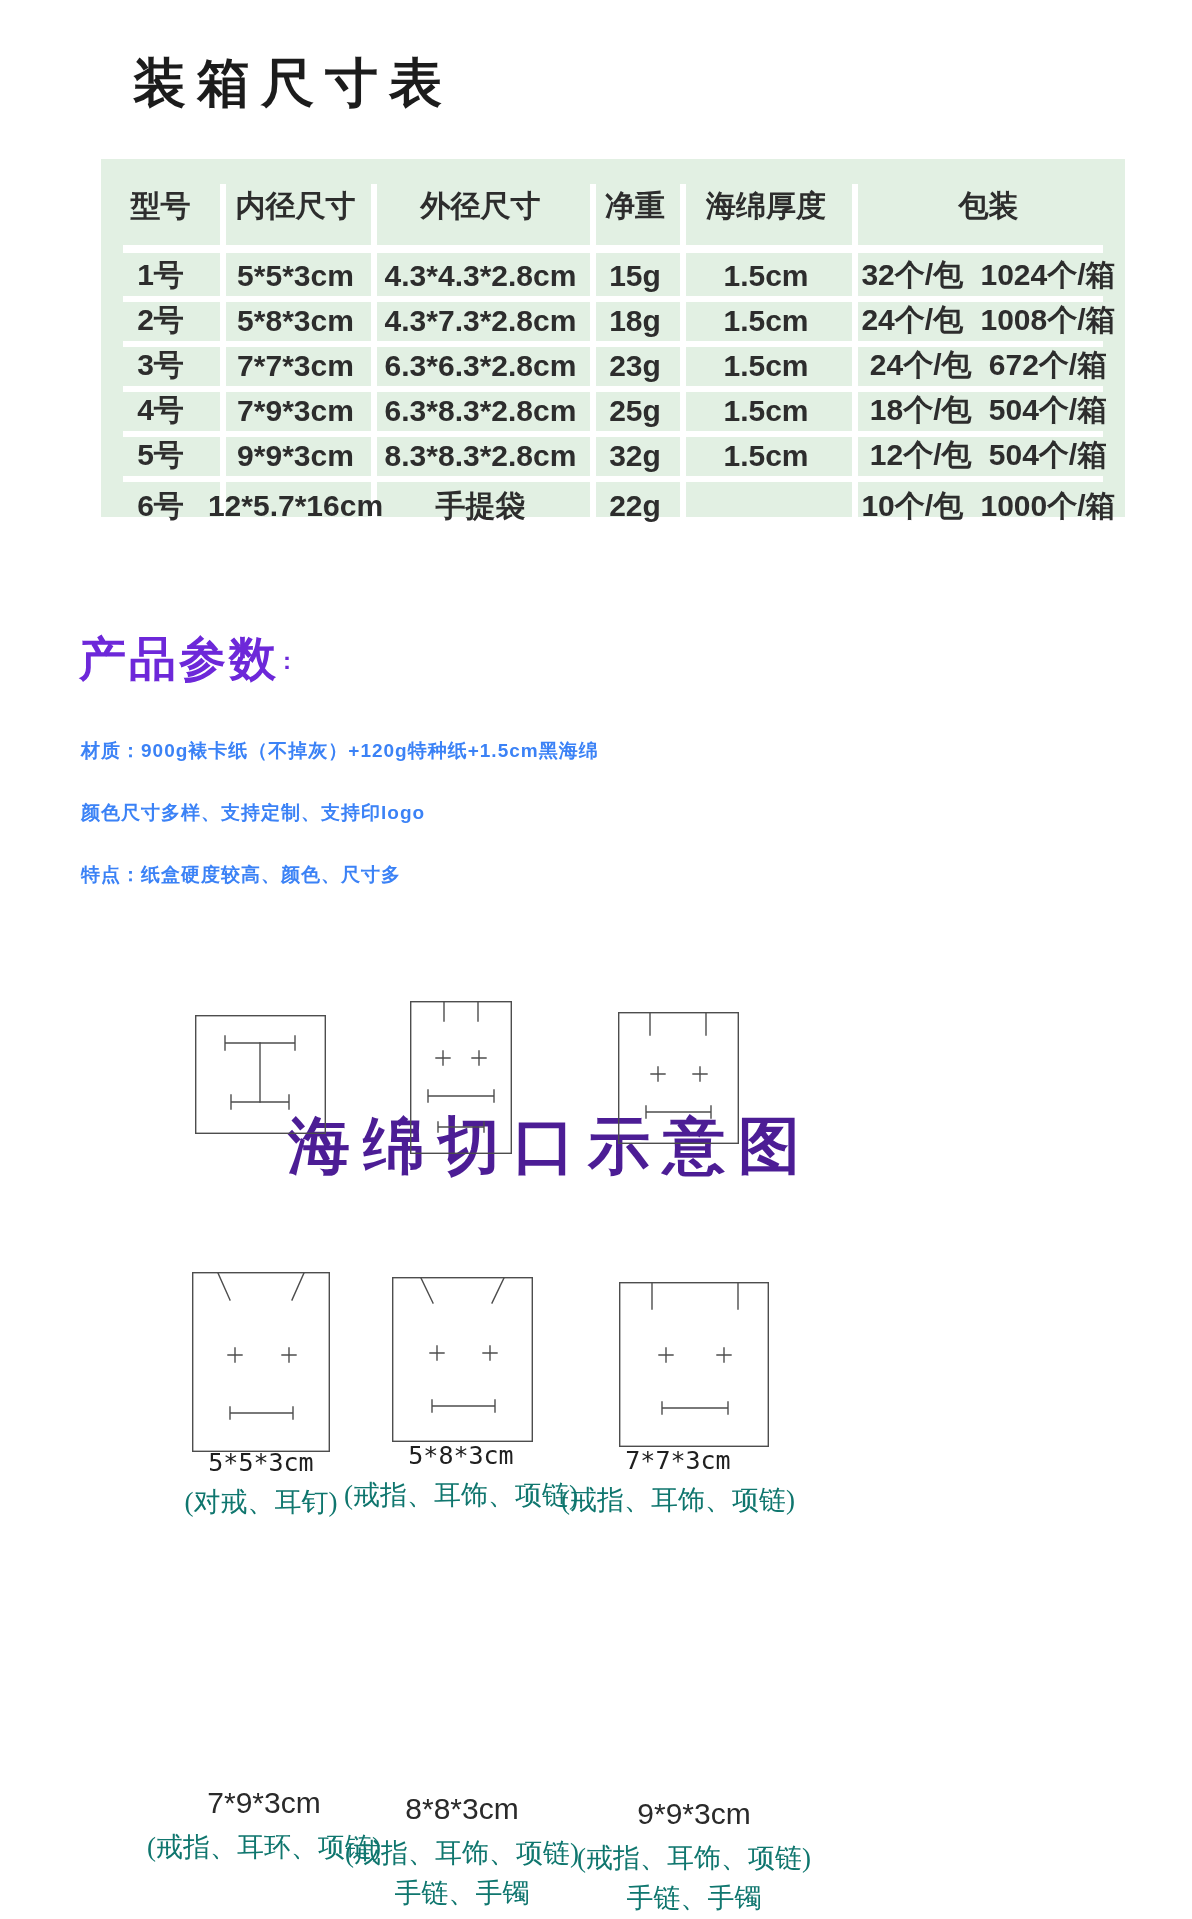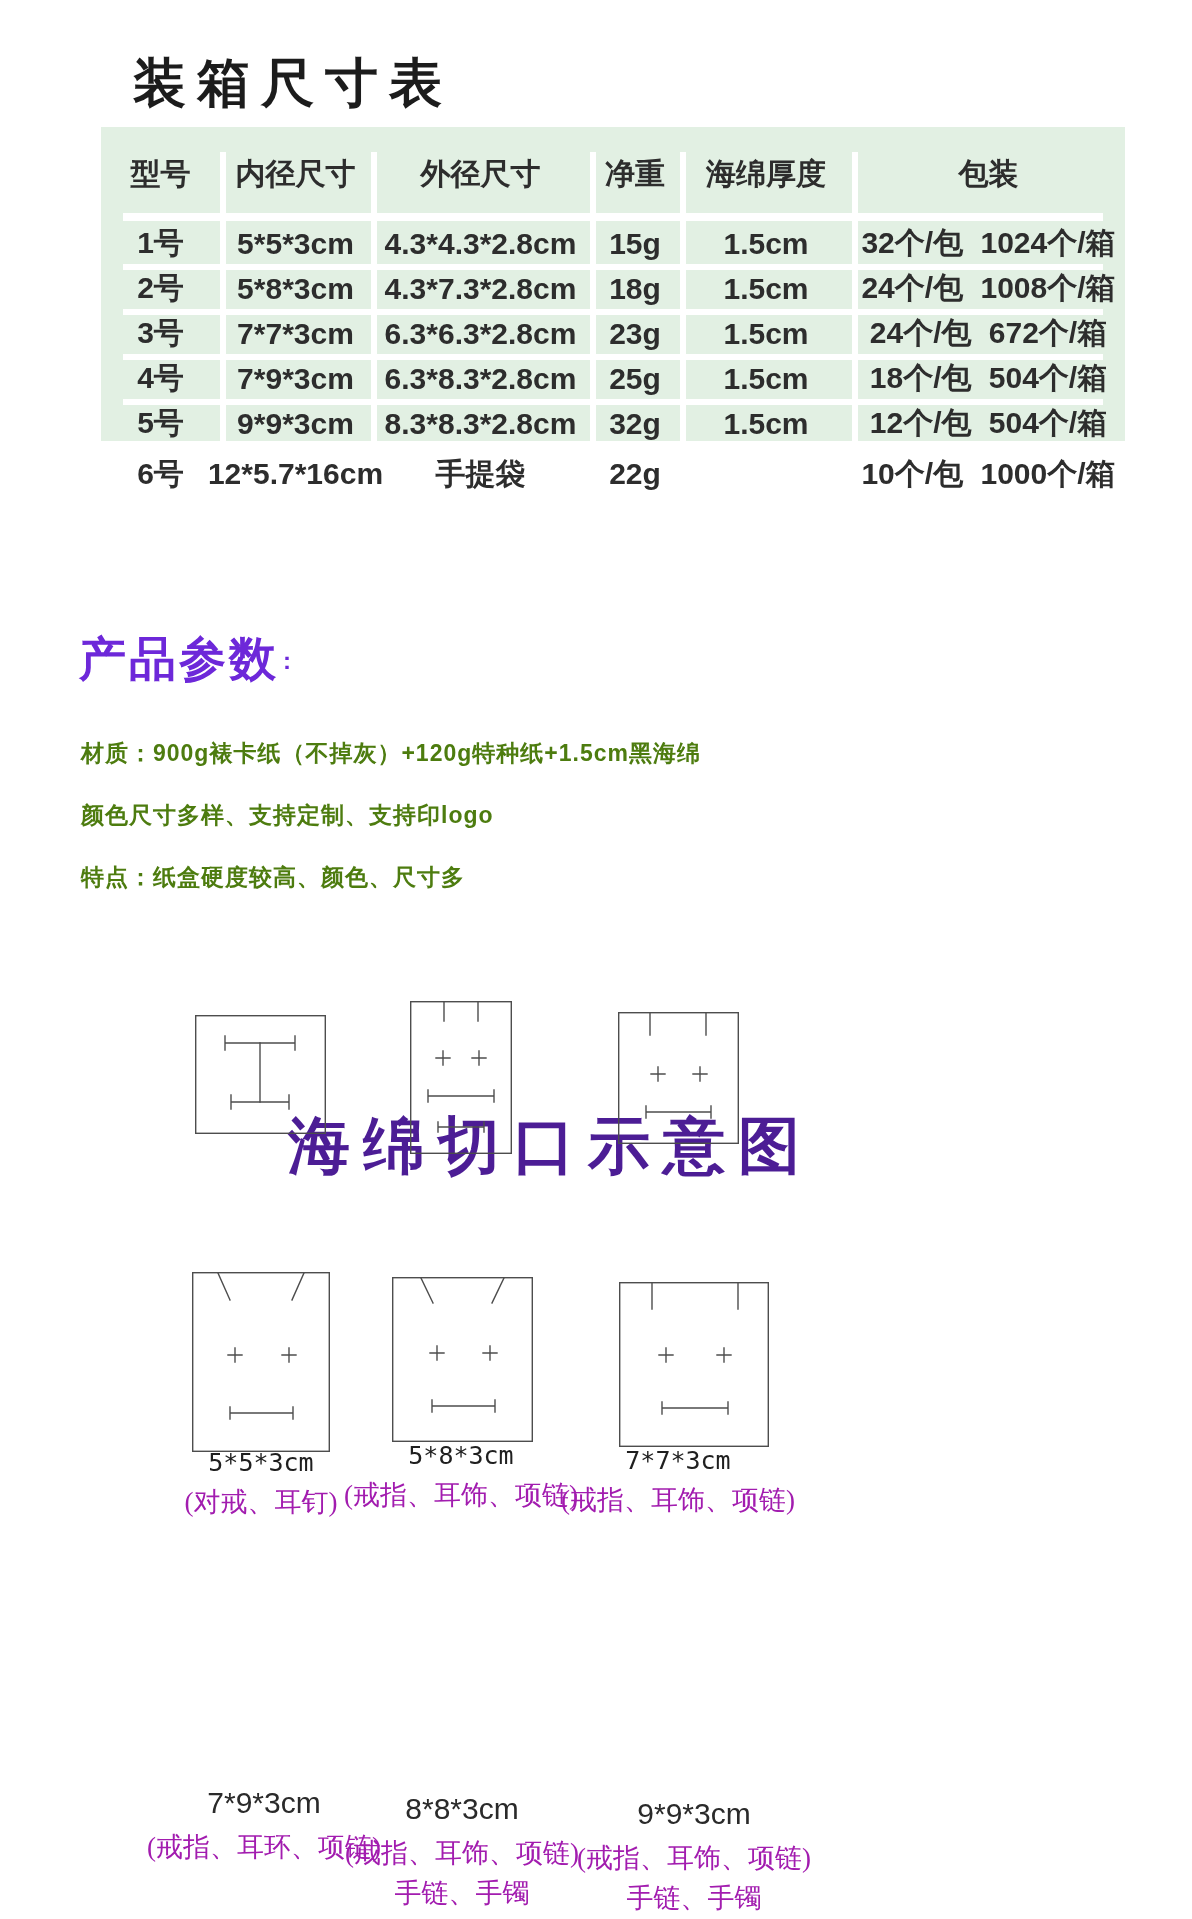--- a/index.html
+++ b/index.html
@@ -11,21 +11,21 @@
   .abs{position:absolute;}
 
   
   .page-title{
     left:133px;top:48px;font-family:"DejaVu Serif","Liberation Serif",serif;
     font-size:53px;color:#1c1c1c;letter-spacing:11px;font-weight:700;
   }
 
   
   .spec-table{
-    left:101px;top:127px;width:1024px;height:314px;background:#e2f0e3;
+    left:101px;top:159px;width:1024px;height:358px;background:#e2f0e3;
   }
   .vline{position:absolute;width:6px;top:25px;height:367px;background:#ffffff;}
   .hline{position:absolute;left:22px;width:980px;height:6px;background:#ffffff;}
   .hline.head{height:8px;}
   .cellgrid{
     position:absolute;inset:0;display:grid;
     grid-template-columns:119px 151px 219px 90px 172px 1fr;
     grid-template-rows:94px 45px 45px 45px 45px 45px 56px;
   }
   .cellgrid .cell{
@@ -34,35 +34,35 @@
   }
   .cellgrid .cell.pack{word-spacing:9px;}
 
   
   .params-heading{
     left:79px;top:628px;font-size:47px;font-weight:900;color:#6d28d9;
     letter-spacing:3px;
   }
   .params-heading .colon{font-size:24px;font-weight:900;vertical-align:6px;margin-left:4px;}
   .param-line{
-    left:81px;font-size:23px;font-weight:bold;color:#4d7c0f;letter-spacing:1px;white-space:nowrap;
+    left:81px;font-size:19px;font-weight:bold;color:#3b82f6;letter-spacing:1px;white-space:nowrap;
   }
 
   
   .diagram-heading{
     left:288px;top:1104px;font-size:62px;font-weight:bold;color:#4c1d95;
     letter-spacing:13px;white-space:nowrap;
   }
   .sketch{position:absolute;}
   .dlabel{
     position:absolute;text-align:center;white-space:nowrap;
   }
   .dlabel.size-mono{font-family:"DejaVu Sans Mono","Liberation Mono",monospace;font-size:25px;color:#1f1f1f;font-weight:500;}
   .dlabel.size-sans{font-family:"Liberation Sans","DejaVu Sans",sans-serif;font-size:30px;color:#2a2a2a;font-weight:400;}
-  .dlabel.use{font-family:"Liberation Serif","DejaVu Serif",serif;font-size:27px;color:#a21caf;font-weight:500;}
+  .dlabel.use{font-family:"Liberation Serif","DejaVu Serif",serif;font-size:27px;color:#0f766e;font-weight:500;}
 </style>
 </head>
 <body>
 
 <div class="abs page-title">装箱尺寸表</div>
 
 <div class="abs spec-table">
 
   <div class="vline" style="left:119px"></div>
   <div class="vline" style="left:270px"></div>

